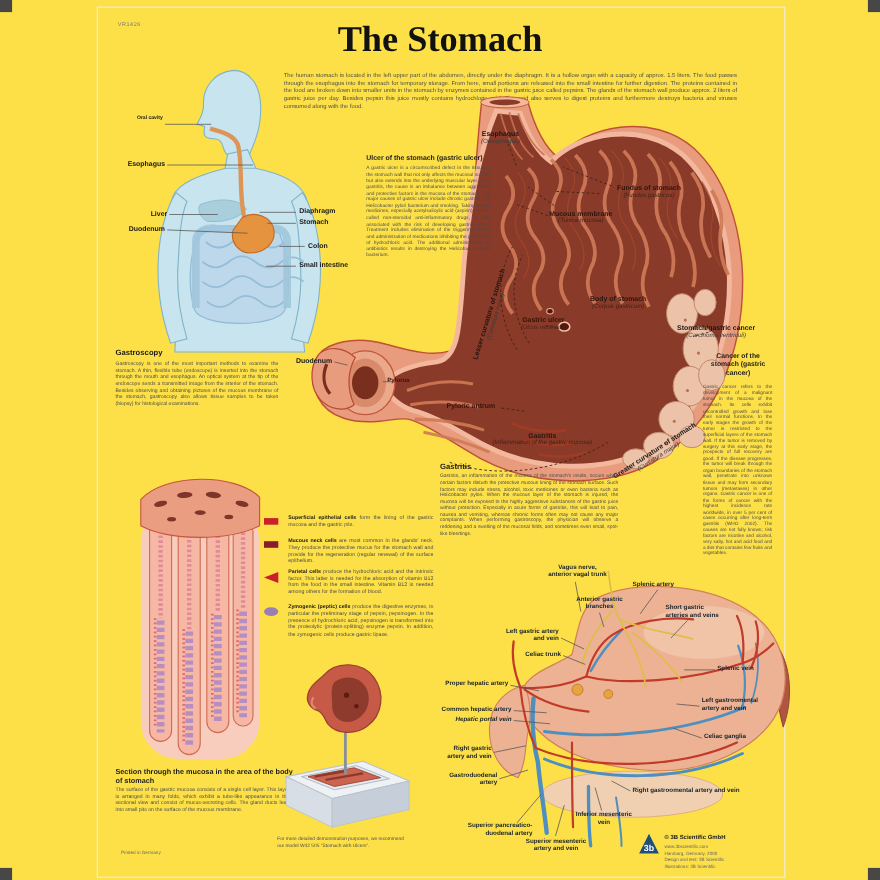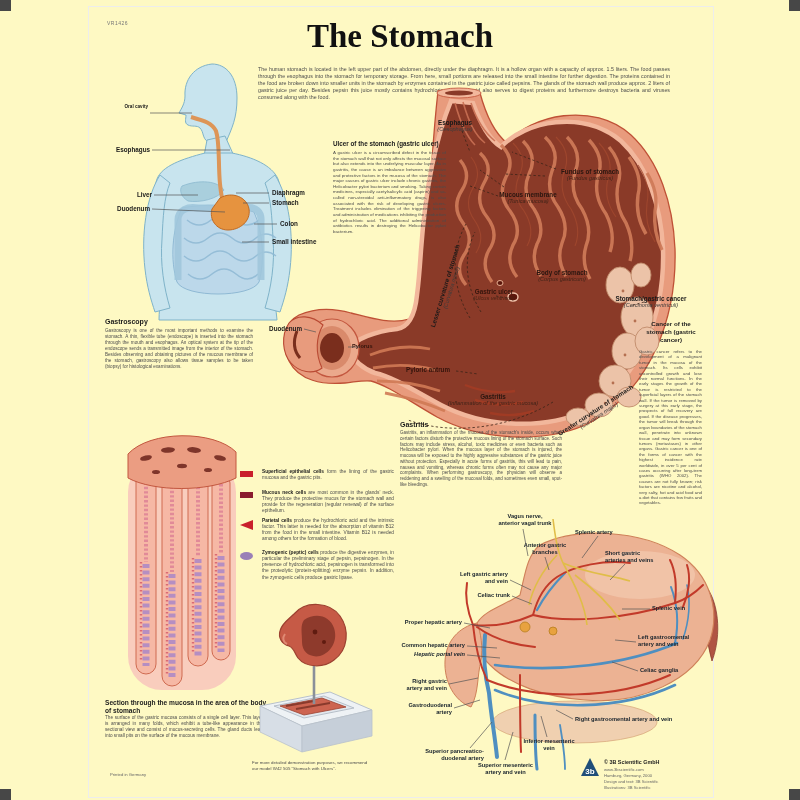--- a/index.html
+++ b/index.html
@@ -1,16 +1,16 @@
 <!DOCTYPE html>
 <html><head>
 <meta charset="utf-8">
 <style>
   html,body{margin:0;padding:0;background:#ffffff;}
-  #stage{position:relative;width:800px;height:800px;background:#fef9c3;overflow:hidden;
+  #stage{position:relative;width:800px;height:800px;background:#fde047;overflow:hidden;
          font-family:"Liberation Sans",sans-serif;}
   .abs{position:absolute;}
   .corner{width:11px;height:11px;background:#474747;}
   .poster-edge{left:88px;top:6px;width:624px;height:790px;border:1px solid #ededed;}
   .catalog{font-size:5px;color:#777;letter-spacing:.5px;}
   .title{left:90px;top:18px;width:620px;text-align:center;
          font-family:"Liberation Serif",serif;font-weight:bold;font-size:33px;color:#111;}
   .p{color:#4c4c4c;text-align:justify;line-height:1.32;}
   .intro{left:258px;top:66px;width:412px;font-size:5.3px;}
   .h{font-weight:bold;color:#1c1c1c;}

